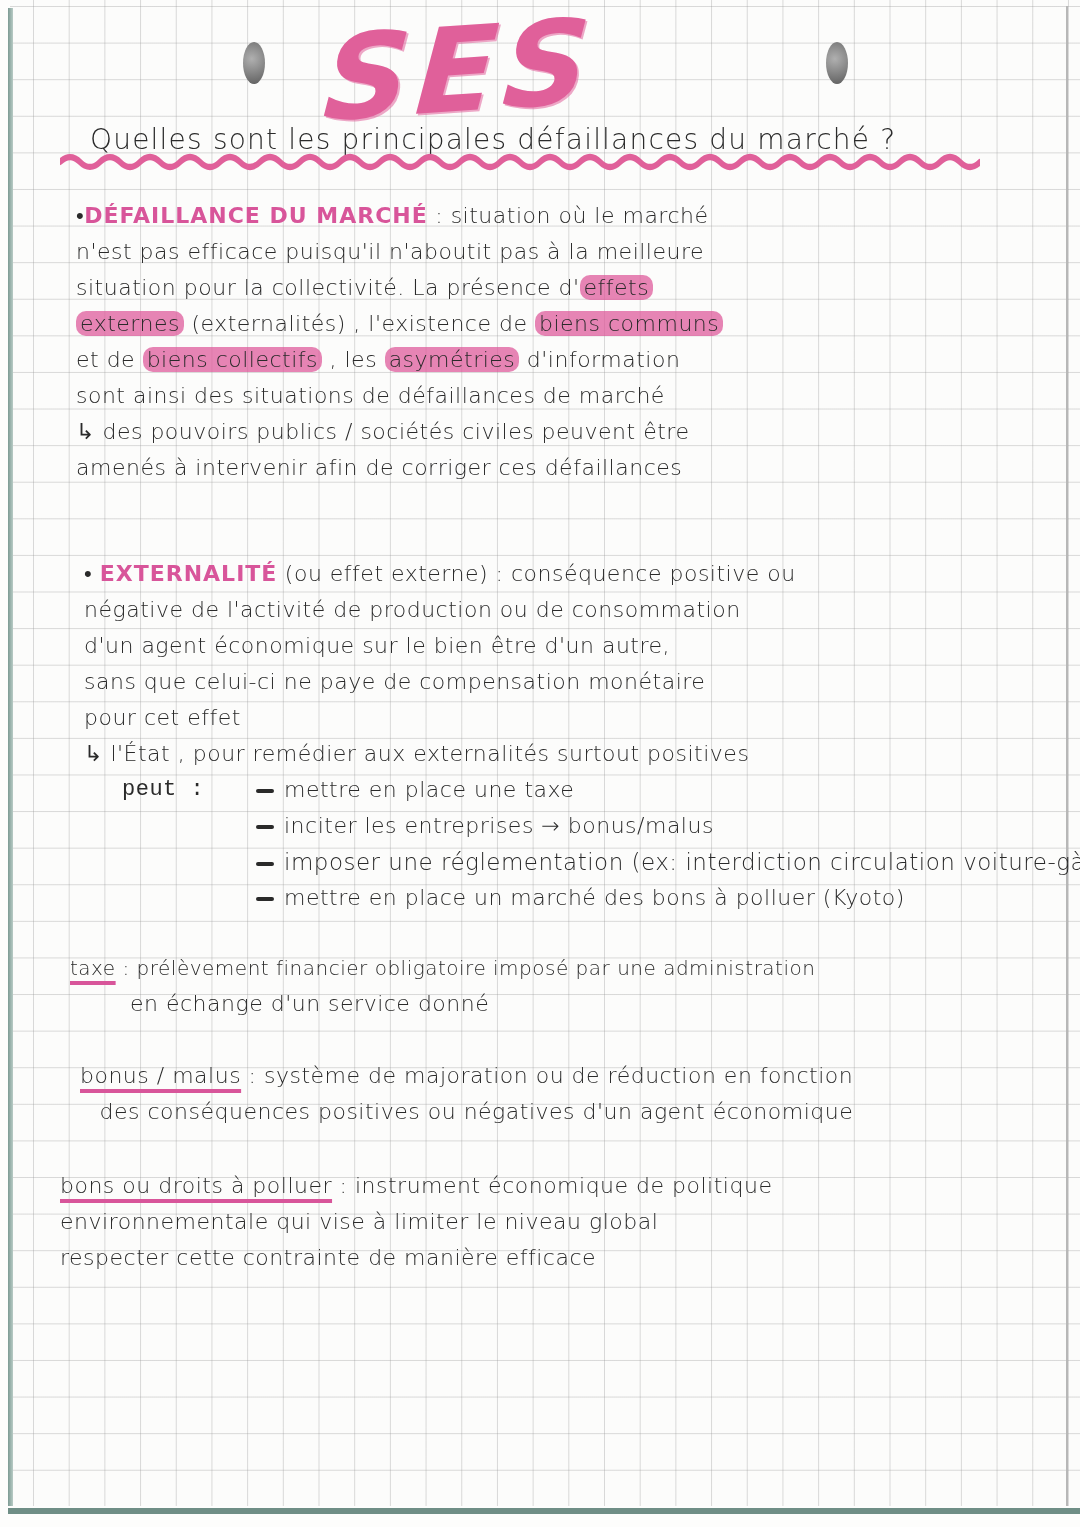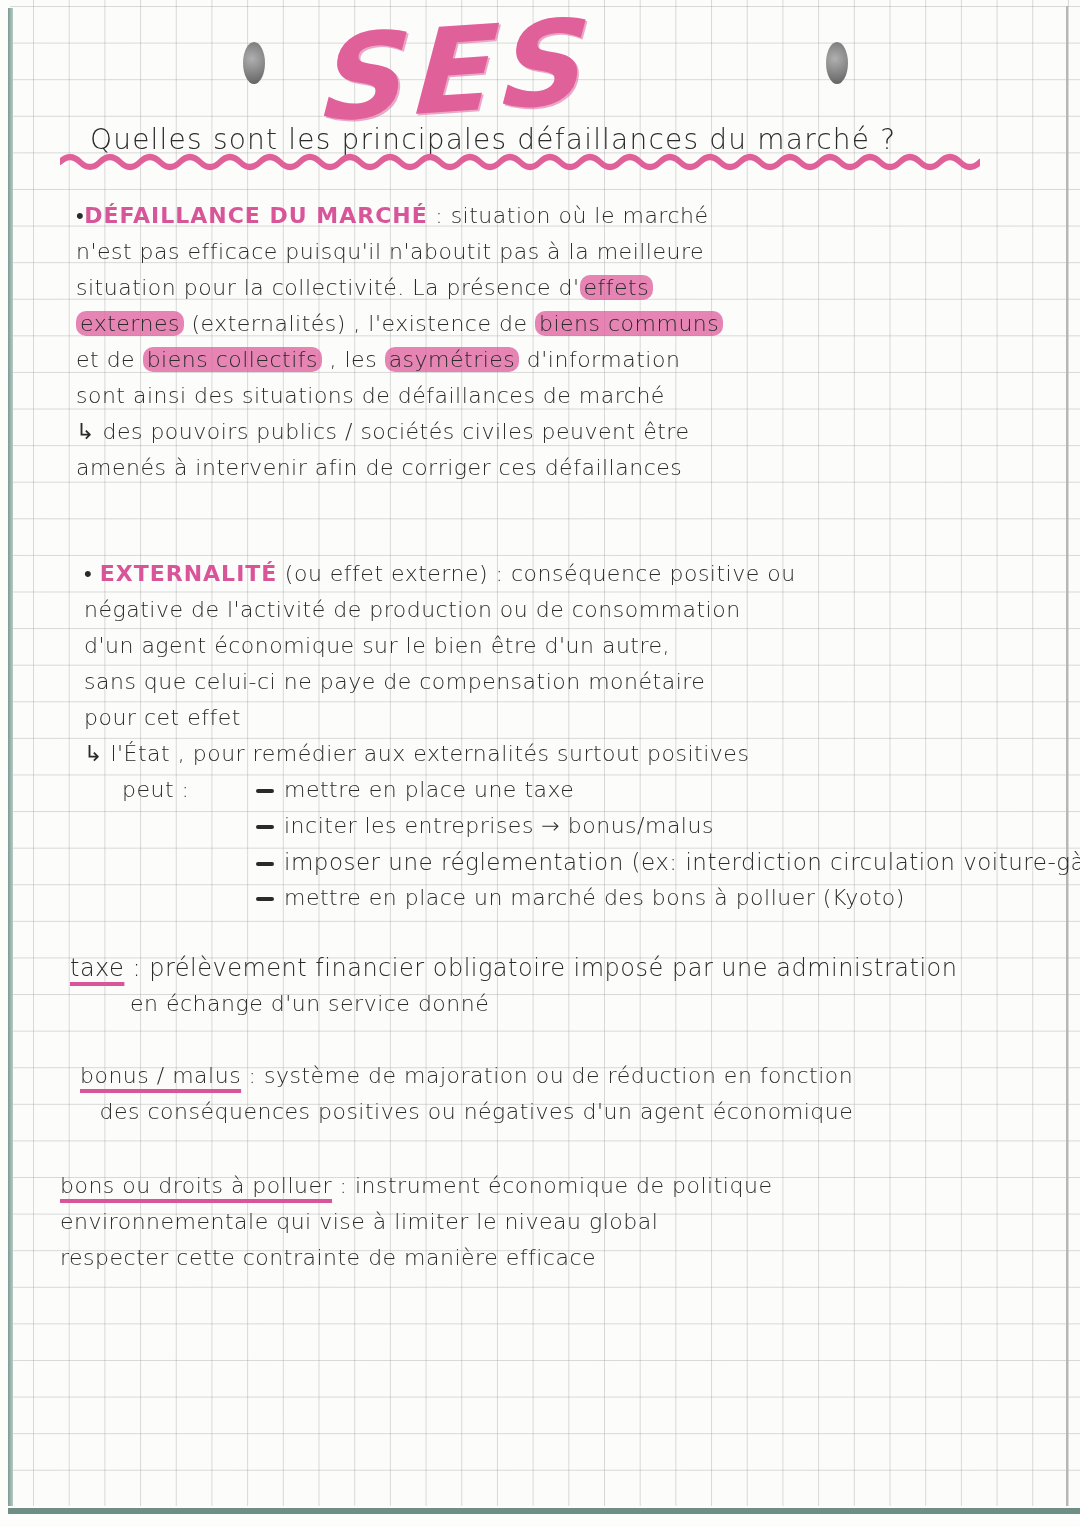--- a/index.html
+++ b/index.html
@@ -102,30 +102,30 @@
   <div class="hand">
     <span>•</span> <span class="term">EXTERNALITÉ</span><span> (ou effet externe) : conséquence positive ou</span>
   </div>
   <div class="hand">négative de l'activité de production ou de consommation</div>
   <div class="hand">d'un agent économique sur le bien être d'un autre,</div>
   <div class="hand">sans que celui-ci ne paye de compensation monétaire</div>
   <div class="hand">pour cet effet</div>
   <div class="hand">↳ l'État , pour remédier aux externalités surtout positives</div>
 </div>
 
-<div class="hand" style="left:122px; top:772px;">peut :</div>
+<div class="hand" style="left:122px; top:772px;font-family:Liberation Mono, monospace;">peut :</div>
 <div class="lines" style="left:256px; top:772px;">
   <div class="hand"><span class="dash"></span><span>mettre en place une taxe</span></div>
   <div class="hand"><span class="dash"></span><span>inciter les entreprises → bonus/malus</span></div>
   <div class="hand" style="font-size:23px;"><span class="dash"></span><span>imposer une réglementation (ex: interdiction circulation voiture-gàs)</span></div>
   <div class="hand"><span class="dash"></span><span>mettre en place un marché des bons à polluer (Kyoto)</span></div>
 </div>
 
 <div class="lines" style="left:70px; top:950px;">
-  <div class="hand" style="font-size:24px;">
+  <div class="hand" style="font-size:20px;">
     <span class="underline-pink">taxe</span><span> : </span><span>prélèvement financier obligatoire imposé par une administration</span>
   </div>
   <div class="hand" style="padding-left:60px;">en échange d'un service donné</div>
 </div>
 
 <div class="lines" style="left:80px; top:1058px;text-align:right;">
   <div class="hand">
     <span class="underline-pink">bonus / malus</span><span> : </span><span>système de majoration ou de réduction en fonction</span>
   </div>
   <div class="hand">des conséquences positives ou négatives d'un agent économique</div>

